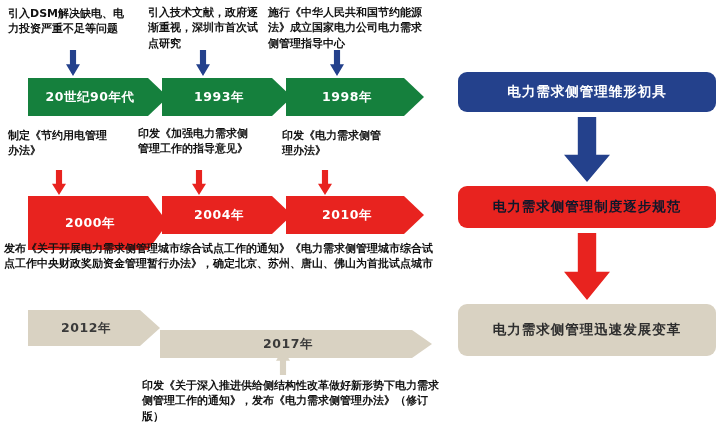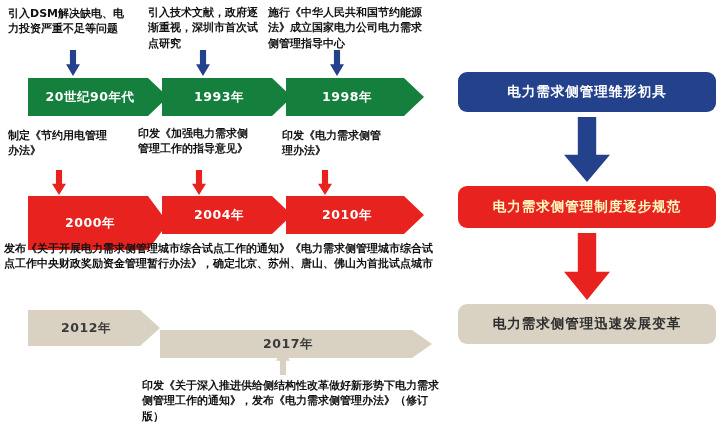--- a/index.html
+++ b/index.html
@@ -55,21 +55,21 @@
     width: 258px;
     border-radius: 9px;
     display: flex;
     align-items: center;
     justify-content: center;
     font-weight: bold;
     font-size: 13.5px;
     letter-spacing: 1px;
   }
   .summary-box.blue  { background: #24418C; color: #ffffff; }
-  .summary-box.red   { background: #E8231F; color: #fef9c3; }
+  .summary-box.red   { background: #E8231F; color: #0f172a; }
   .summary-box.beige { background: #D9D2C2; color: #2e2e2e; }
 
   
   .note {
     position: absolute;
     font-size: 11px;
     font-weight: bold;
     color: #111111;
     line-height: 1.4;
     text-align: left;
@@ -134,17 +134,17 @@
   </div>
 
   <div class="v-arrow-lg blue" style="left:564px; top:117px; width:46px; height:65px;"></div>
 
   <div class="summary-box red" style="top:186px; height:42px;">
     <span>电力需求侧管理制度逐步规范</span>
   </div>
 
   <div class="v-arrow-lg red" style="left:564px; top:233px; width:46px; height:67px;"></div>
 
-  <div class="summary-box beige" style="top:304px; height:40px;">
+  <div class="summary-box beige" style="top:304px; height:52px;">
     <span>电力需求侧管理迅速发展变革</span>
   </div>
 
 </div>
 
 </body></html>

